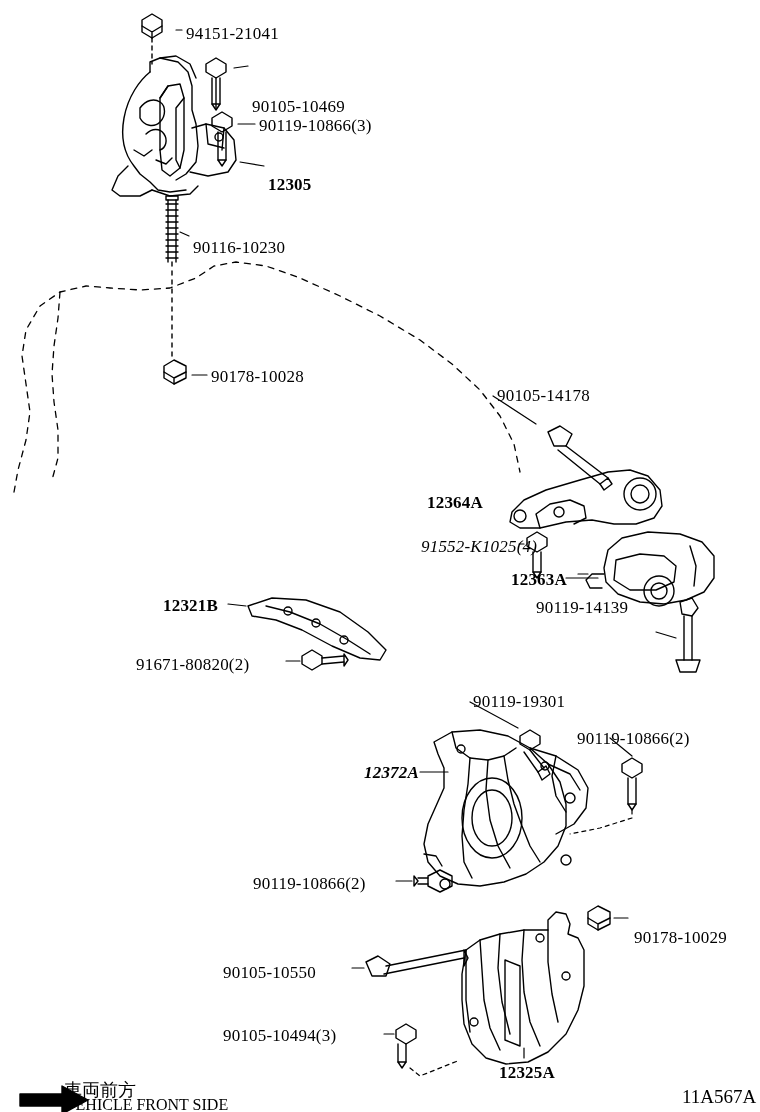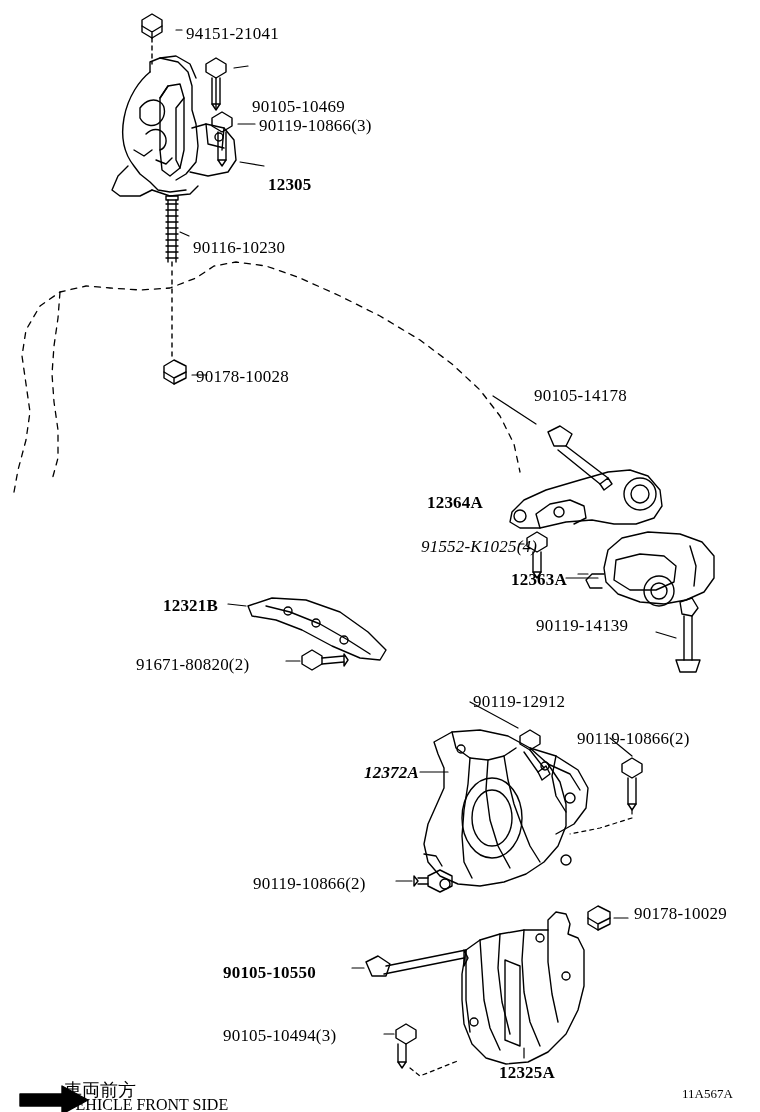--- a/index.html
+++ b/index.html
@@ -47,21 +47,21 @@
   .footer-en {
     position: absolute;
     font-family: "Liberation Serif", serif;
     font-size: 16px;
     color: #000;
     white-space: nowrap;
   }
   .code {
     position: absolute;
     font-family: "Liberation Serif", serif;
-    font-size: 13px;
+    font-size: 19px;
     color: #000;
     white-space: nowrap;
   }
 </style>
 </head>
 <body>
 
 <div id="page">
 
   <svg class="art" viewBox="0 0 760 1112" xmlns="http://www.w3.org/2000/svg">
@@ -231,34 +231,34 @@
 
       <path d="M20 1094 L62 1094 L62 1086 L88 1100 L62 1114 L62 1106 L20 1106 Z" fill="#000" stroke="#000"></path>
     </g>
   </svg>
 
   <div class="lbl" style="left:186px; top:24px;">94151-21041</div>
   <div class="lbl" style="left:252px; top:58px;margin-top:39px;">90105-10469</div>
   <div class="lbl" style="left:259px; top:116px;">90119-10866(3)</div>
   <div class="lbl bold" style="left:268px; top:159px;margin-top:16px;">12305</div>
   <div class="lbl" style="left:193px; top:238px;">90116-10230</div>
-  <div class="lbl" style="left:196px; top:367px;">90178-10028</div>
-  <div class="lbl" style="left:497px; top:386px;margin-left:37px;">90105-14178</div>
+  <div class="lbl" style="left:211px; top:367px;">90178-10028</div>
+  <div class="lbl" style="left:497px; top:386px;">90105-14178</div>
   <div class="lbl bold" style="left:427px; top:493px;">12364A</div>
   <div class="lbl" style="left:421px; top:537px;font-style:italic;">91552-K1025(4)</div>
   <div class="lbl bold" style="left:511px; top:570px;">12363A</div>
-  <div class="lbl" style="left:536px; top:616px;">90119-14139</div>
+  <div class="lbl" style="left:536px; top:598px;">90119-14139</div>
   <div class="lbl bold" style="left:163px; top:596px;">12321B</div>
   <div class="lbl" style="left:136px; top:655px;">91671-80820(2)</div>
-  <div class="lbl" style="left:473px; top:692px;">90119-12912</div>
+  <div class="lbl" style="left:473px; top:692px;">90119-19301</div>
   <div class="lbl" style="left:577px; top:729px;">90119-10866(2)</div>
   <div class="lbl bold" style="left:364px; top:763px;font-style:italic;">12372A</div>
   <div class="lbl" style="left:253px; top:874px;">90119-10866(2)</div>
-  <div class="lbl" style="left:634px; top:904px;">90178-10029</div>
-  <div class="lbl" style="left:223px; top:963px;font-weight:bold;">90105-10550</div>
+  <div class="lbl" style="left:634px; top:928px;">90178-10029</div>
+  <div class="lbl" style="left:223px; top:963px;">90105-10550</div>
   <div class="lbl" style="left:223px; top:1026px;">90105-10494(3)</div>
   <div class="lbl bold" style="left:499px; top:1063px;">12325A</div>
 
   <div class="footer-jp" style="left:64px; top:1078px;">車両前方</div>
   <div class="footer-en" style="left:64px; top:1096px;">VEHICLE FRONT SIDE</div>
   <div class="code" style="left:682px; top:1086px;">11A567A</div>
 
 </div>
 
 </body></html>

